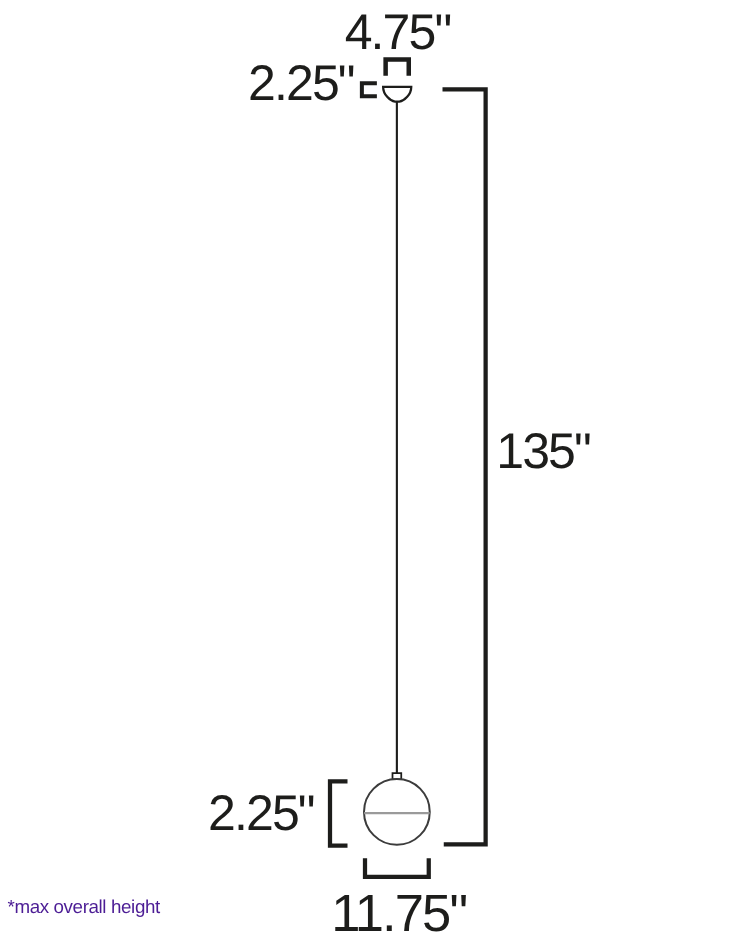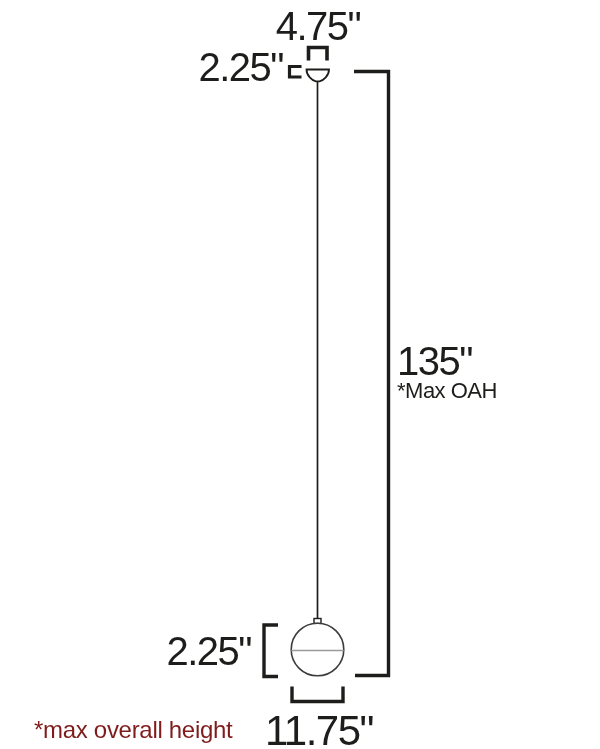--- a/index.html
+++ b/index.html
@@ -38,25 +38,24 @@
     position: absolute;
     line-height: 1;
     font-size: 22px;
     letter-spacing: -0.5px;
     white-space: nowrap;
     color: #1d1d1b;
   }
   .footnote {
     position: absolute;
     line-height: 1;
-    font-size: 24px;
+    font-size: 15px;
     letter-spacing: -0.3px;
     white-space: nowrap;
-    color: #7f1d1d;
-    margin-left: 28px;
+    color: #4c1d95;
   }
 </style>
 </head>
 <body>
 
 <div class="canvas">
 
   <svg class="diagram-svg" viewBox="0 0 600 749">
 
     <path d="M 308.5 60.5 L 308.5 47.5 L 327 47.5 L 327 60.5" fill="none" stroke-width="3.6" stroke="#1d1d1b"></path>
@@ -79,21 +78,20 @@
 
     <path d="M 292 686.5 L 292 701.5 L 343 701.5 L 343 686.5" fill="none" stroke-width="3.4" stroke="#1d1d1b"></path>
   </svg>
 
   <div class="dim center" style="left:318px; top:6px;">4.75"</div>
 
   <div class="dim" style="right:317px; top:47px;">2.25"</div>
 
   <div class="dim" style="left:397px; top:341px;">135"</div>
 
-  <div class="note" style="left:397px; top:380px;">*Max OAH</div>
 
   <div class="dim" style="right:349px; top:631px;">2.25"</div>
 
   <div class="dim center" style="left:319px; top:710px; font-size:42px;">11.75"</div>
 
   <div class="footnote" style="left:6px; top:718px;">*max overall height</div>
 
 </div>
 
 </body></html>

